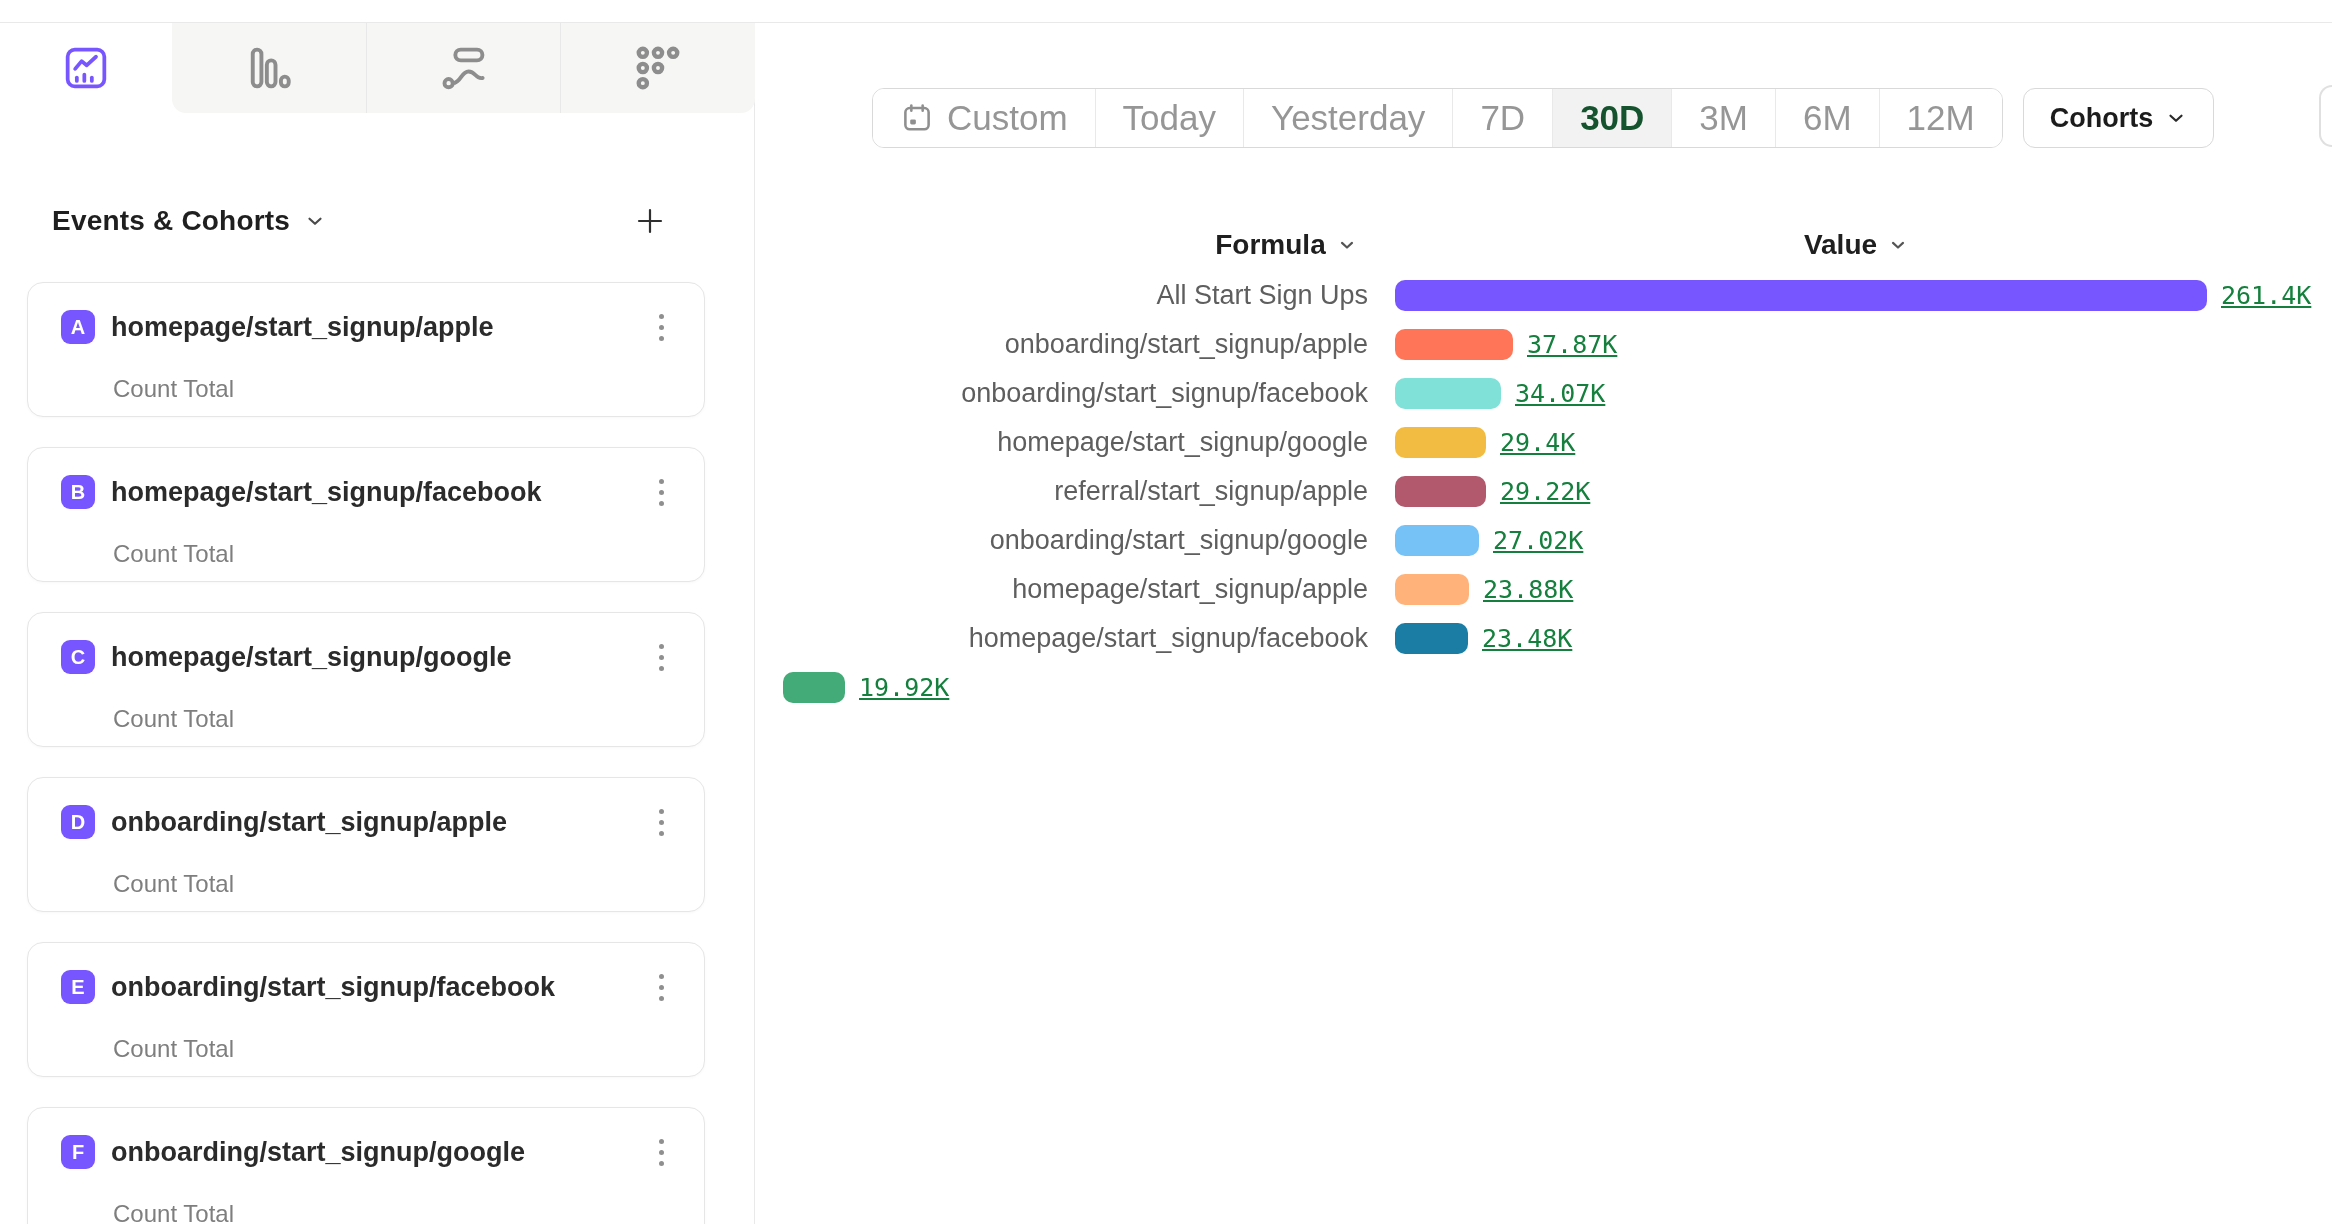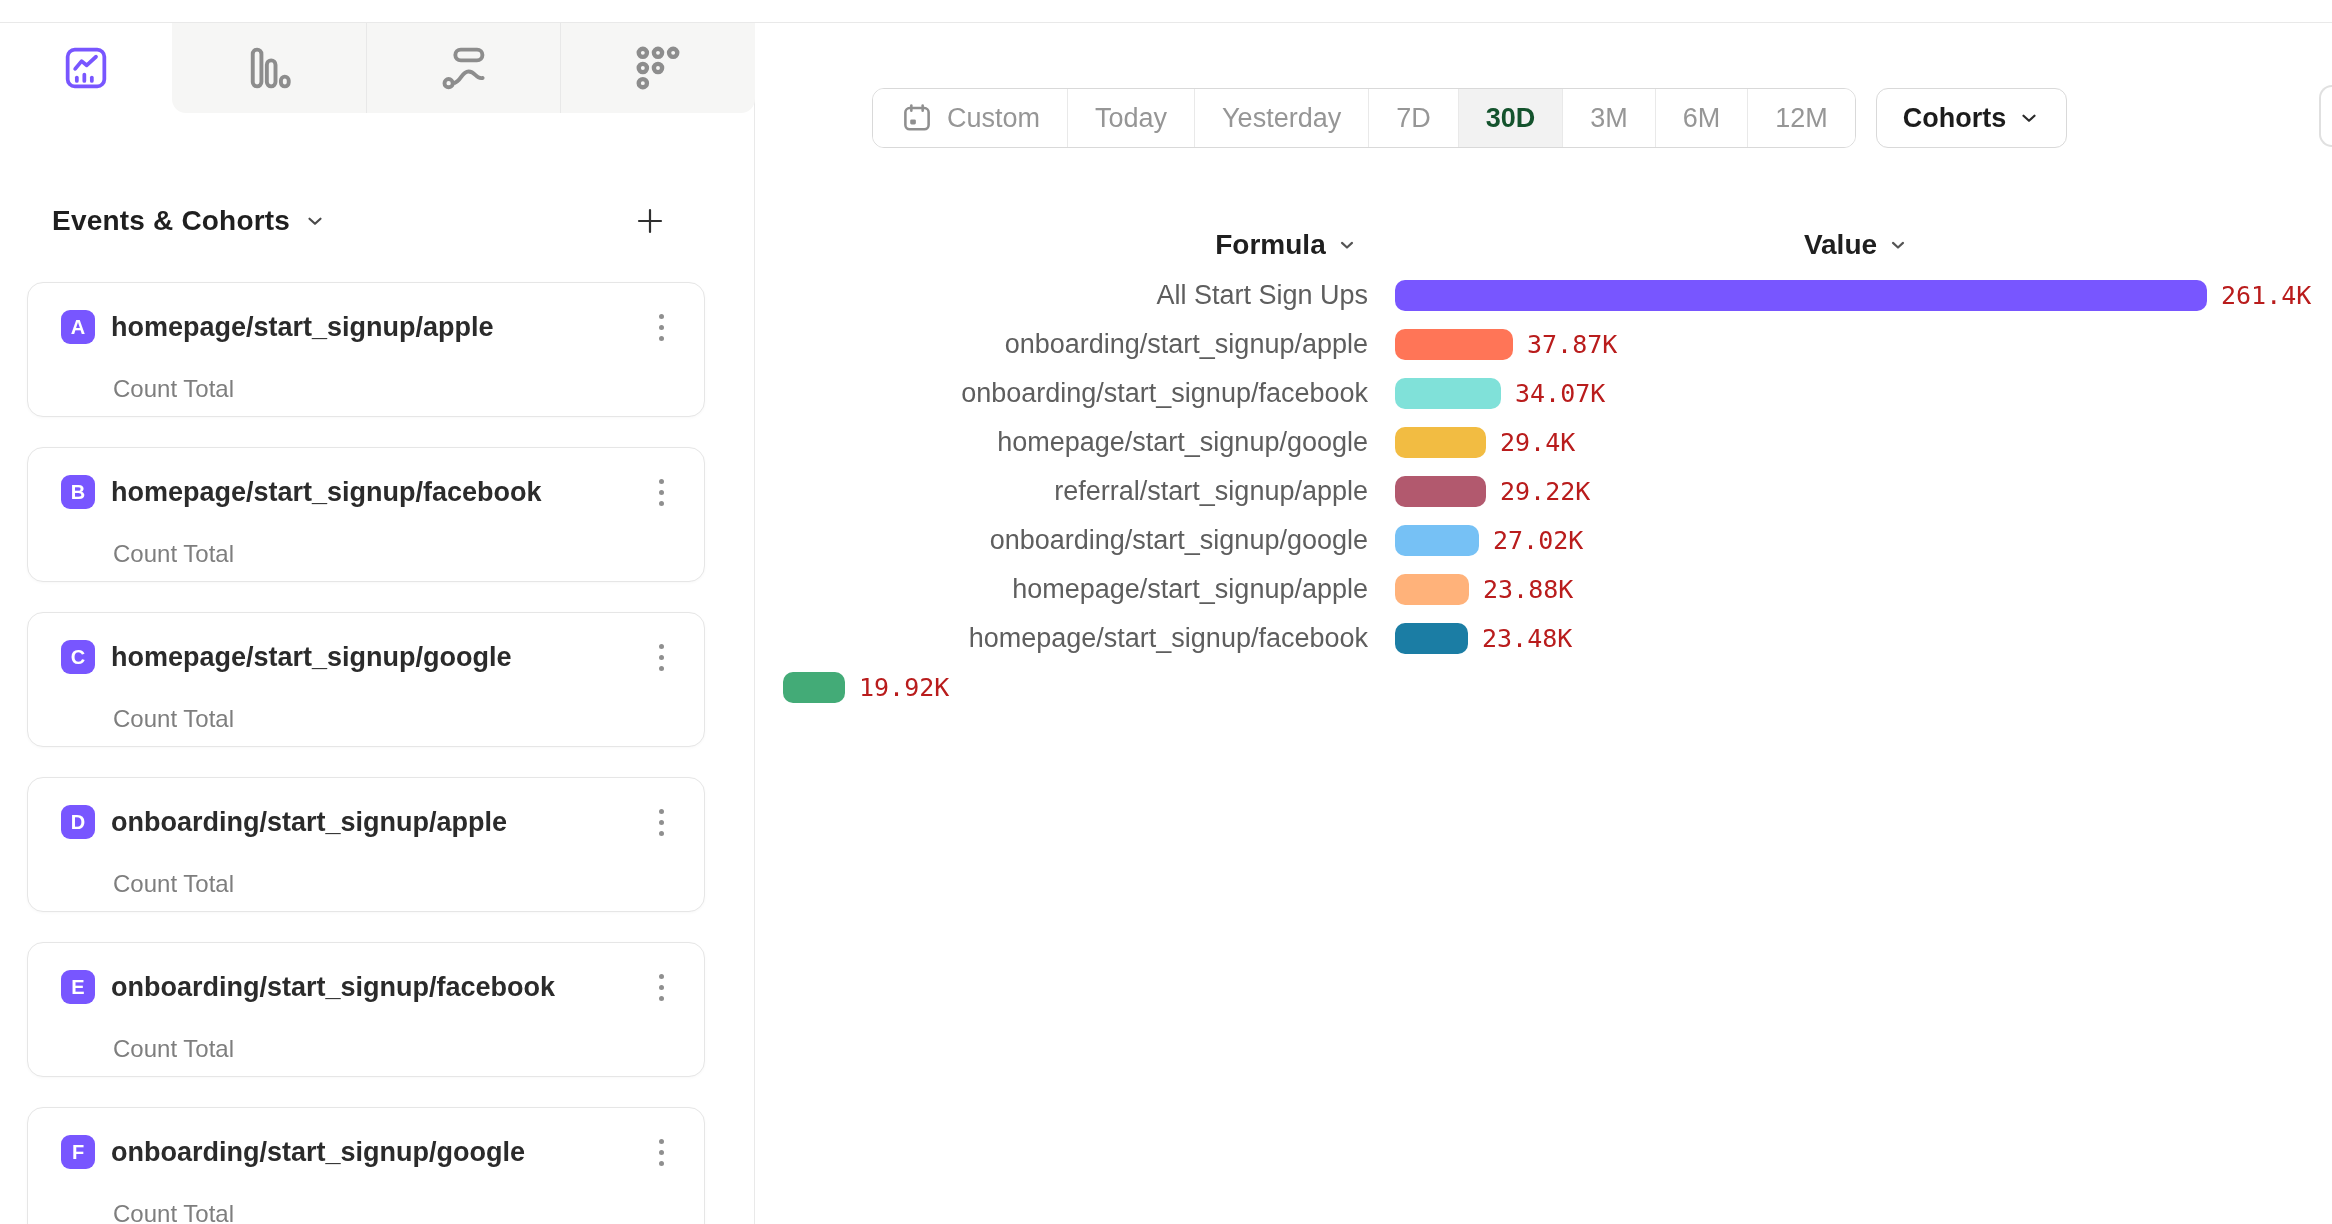--- a/index.html
+++ b/index.html
@@ -31,40 +31,40 @@
   .card-title { margin-left:16px; font-size:27px; font-weight:600; color:#2b2b2b; white-space:nowrap; overflow:hidden; flex:1; }
   .kebab { width:30px; height:40px; display:flex; flex-direction:column; align-items:center; justify-content:center; gap:6px; cursor:pointer; flex:none; }
   .kebab .dot { width:5px; height:5px; border-radius:50%; background:#8f8f8f; }
   .card-sub { margin-left:52px; margin-top:28px; font-size:24px; color:#7e7e7e; }
 
   
   .main { position:absolute; top:23px; left:756px; width:1576px; height:1201px; background:#fff; }
 
   .toolbar { position:absolute; top:65px; left:116px; display:flex; align-items:center; }
   .seg-group { display:flex; align-items:stretch; height:60px; border:1px solid #d9d9d9; border-radius:12px; overflow:hidden; background:#fff; }
-  .seg { display:flex; align-items:center; padding:0 27px; font-size:27px; color:#969696; cursor:pointer; white-space:nowrap; background:#fff; }
+  .seg { display:flex; align-items:center; padding:0 27px; font-size:35px; color:#969696; cursor:pointer; white-space:nowrap; background:#fff; }
   .seg + .seg { border-left:1px solid #e9e9e9; }
   .seg.active { background:#f2f2f2; color:#14532d; font-weight:700; }
   .seg .cal { margin-right:13px; display:flex; align-items:center; }
   .compare-btn { margin-left:20px; height:60px; display:flex; align-items:center; padding:0 26px; border:1px solid #d9d9d9; border-radius:12px; background:#fff; font-size:27px; font-weight:600; color:#1c1c1c; cursor:pointer; }
   .compare-btn .chev { margin-left:12px; display:flex; align-items:center; }
   .sliver-btn { position:absolute; top:62px; right:0; width:13px; height:62px; border:2px solid #e0e0e0; border-right:none; border-radius:14px 0 0 14px; background:#fff; cursor:pointer; }
 
   .col-headers { position:absolute; top:190px; left:0; width:100%; height:42px; }
   .hdr { position:absolute; top:16px; display:flex; align-items:center; justify-content:center; font-size:28px; font-weight:700; color:#1f1f1f; cursor:pointer; }
   .hdr-formula { left:300px; width:460px; }
   .hdr-value { left:870px; width:460px; }
   .hdr .chev { margin-left:11px; display:flex; align-items:center; }
 
   .rows { position:absolute; top:239px; left:0; width:100%; }
   .crow { display:flex; align-items:flex-end; height:49px; }
   .crow-label { width:612px; text-align:right; font-size:27px; color:#5e5e5e; white-space:nowrap; }
   .crow-track { display:flex; align-items:center; margin-left:27px; }
   .crow-bar { height:31px; border-radius:10px; cursor:pointer; }
-  .crow-val { margin-left:14px; font-family:"DejaVu Sans Mono", monospace; font-size:25px; color:#b91c1c; white-space:nowrap; }
+  .crow-val { margin-left:14px; font-family:"DejaVu Sans Mono", monospace; font-size:25px; color:#15803d; white-space:nowrap;text-decoration:underline; }
 
   svg { display:block; }
 </style>
 </head>
 <body>
 
 <div class="screen">
   <div class="top-line"></div>
 
   <div class="sidebar">

